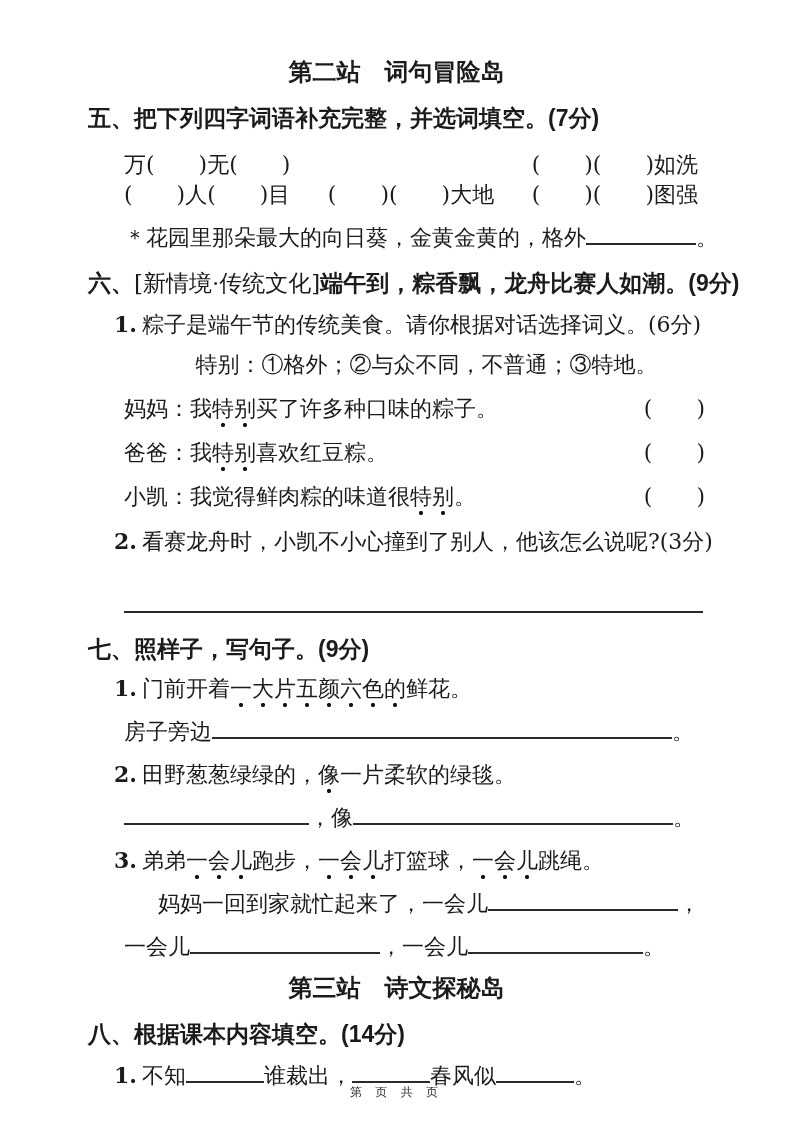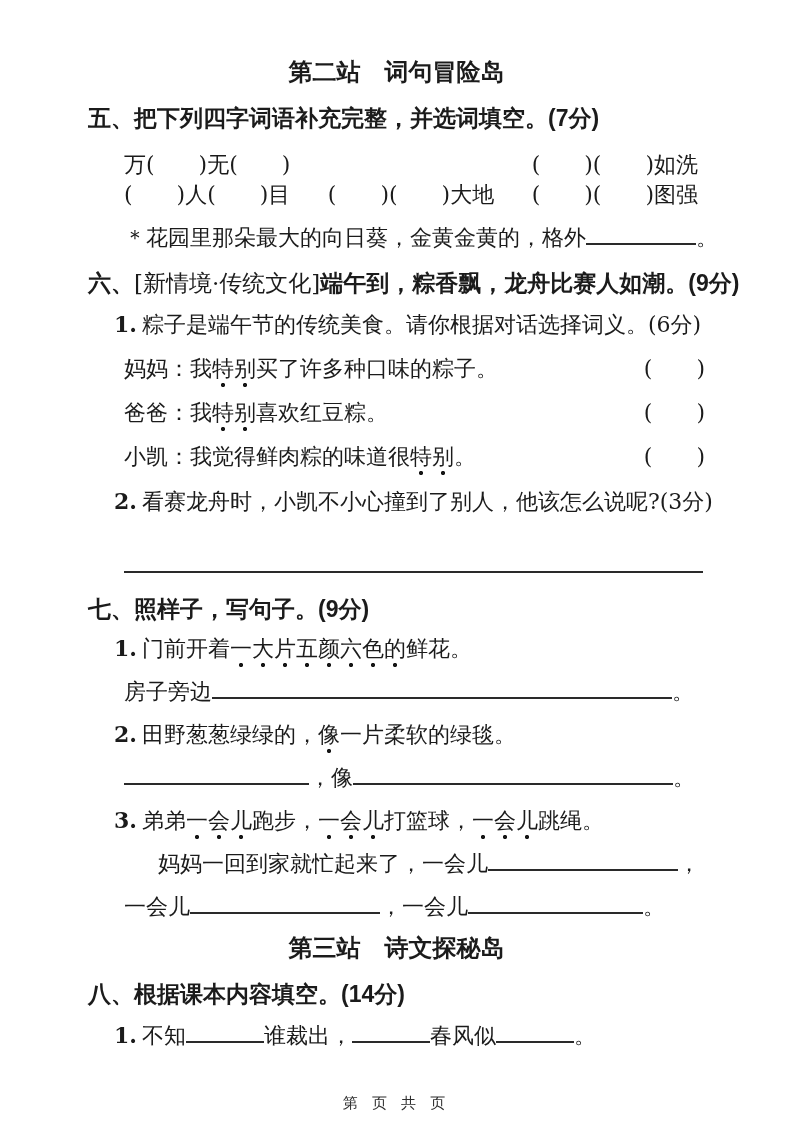--- a/index.html
+++ b/index.html
@@ -63,23 +63,23 @@
     background-position:left bottom;
   }
   .bl {
     display:inline-block;
     border-bottom:2px solid #2a2a2a;
     height:21px;
   }
   .w110{width:110px} .w460{width:460px} .w185{width:185px} .w320{width:320px}
   .w190{width:190px} .w175{width:175px} .w78{width:78px}
   .footer {
-    position:absolute; left:0; bottom:8px; width:100%;
+    position:absolute; left:0; bottom:20px; width:100%;
     text-align:center;
-    font-size:15px; letter-spacing:5px; color:#2e2e2e;
+    font-size:12px; letter-spacing:5px; color:#2e2e2e;
     font-family:"Liberation Sans", sans-serif;
   }
 </style>
 </head>
 <body>
 
 <div class="page">
 
   <div class="station-title t1">第二站　词句冒险岛</div>
 
@@ -94,20 +94,21 @@
       <span>(　　)(　　)大地</span>
       <span>(　　)(　　)图强</span>
     </div>
 
   <div class="line star-line"><span>＊</span><span>花园里那朵最大的向日葵，金黄金黄的，格外</span><span class="bl w110"></span><span>。</span></div>
 
   <div class="sec-h"><span>六、</span><span class="tag">[新情境·传统文化]</span><span>端午到，粽香飘，龙舟比赛人如潮。(9分)</span></div>
 
   <div class="line q-line"><span class="qnum">1.</span><span>粽子是端午节的传统美食。请你根据对话选择词义。(6分)</span></div>
 
+  <div class="line def-line">特别：①格外；②与众不同，不普通；③特地。</div>
 
   <div class="dlg">
       <span><span>妈妈：我</span><span class="em-dots">特别</span><span>买了许多种口味的粽子。</span></span>
       <span>(　　)</span>
     </div>
 
   <div class="dlg">
       <span><span>爸爸：我</span><span class="em-dots">特别</span><span>喜欢红豆粽。</span></span>
       <span>(　　)</span>
     </div>

